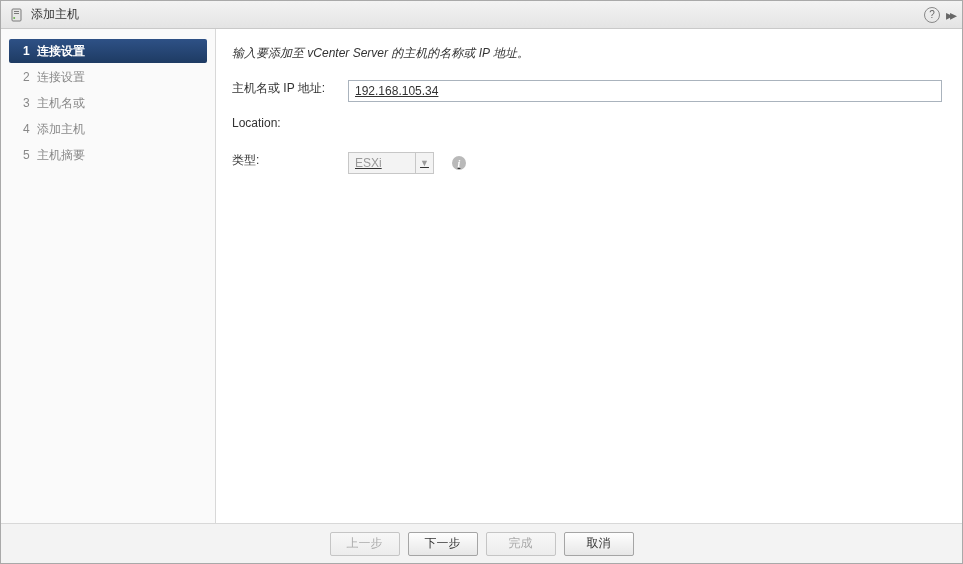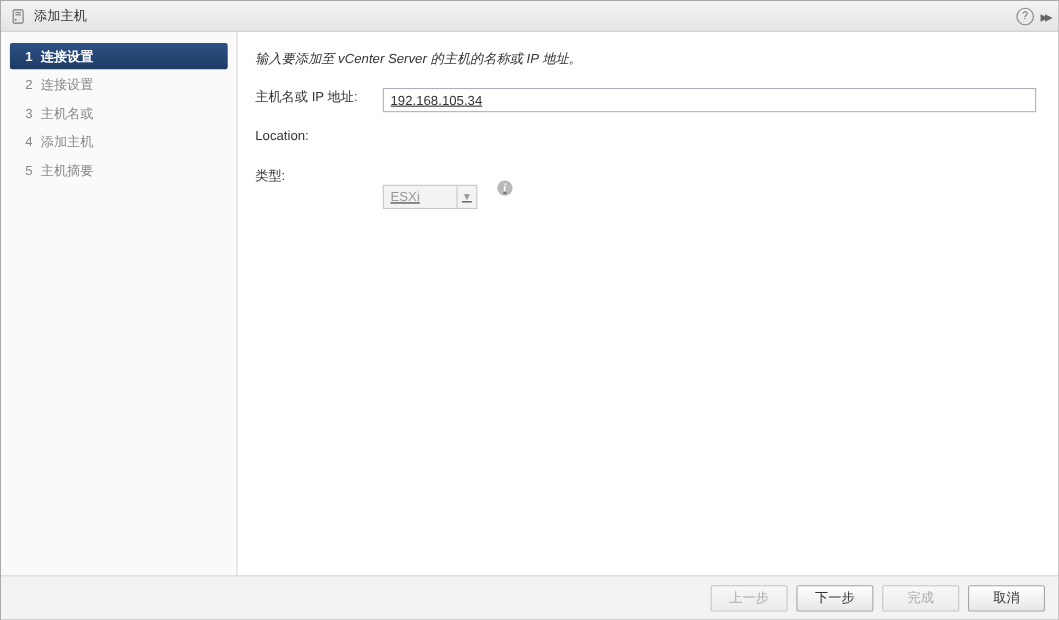--- a/index.html
+++ b/index.html
@@ -119,21 +119,20 @@
     .location-icon svg { display: block; }
     .location-text { font-size: 12px; color: #333; }
     .type-select {
       width: 86px;
       height: 22px;
       border: 1px solid #c7c7c7;
       background: #f3f3f3;
       display: flex;
       align-items: center;
       cursor: default;
-      margin-top: 16px;
     }
     .type-select-value {
       flex: 1;
       padding: 0 6px;
       font-size: 12px;
       color: #999;
     }
     .type-select-caret {
       width: 18px;
       height: 100%;
@@ -158,21 +157,21 @@
       font-weight: bold;
       margin-left: 10px;
       cursor: pointer;
     }
     .footer {
       height: 40px;
       background: #f3f3f3;
       border-top: 1px solid #d8d8d8;
       display: flex;
       align-items: center;
-      justify-content: flex-end;
+      justify-content: center;
       padding: 0 12px;
       gap: 8px;
     }
     .btn {
       min-width: 70px;
       height: 24px;
       border: 1px solid #a5a5a5;
       background: linear-gradient(#fefefe, #e7e7e7);
       border-radius: 2px;
       font-size: 12px;

